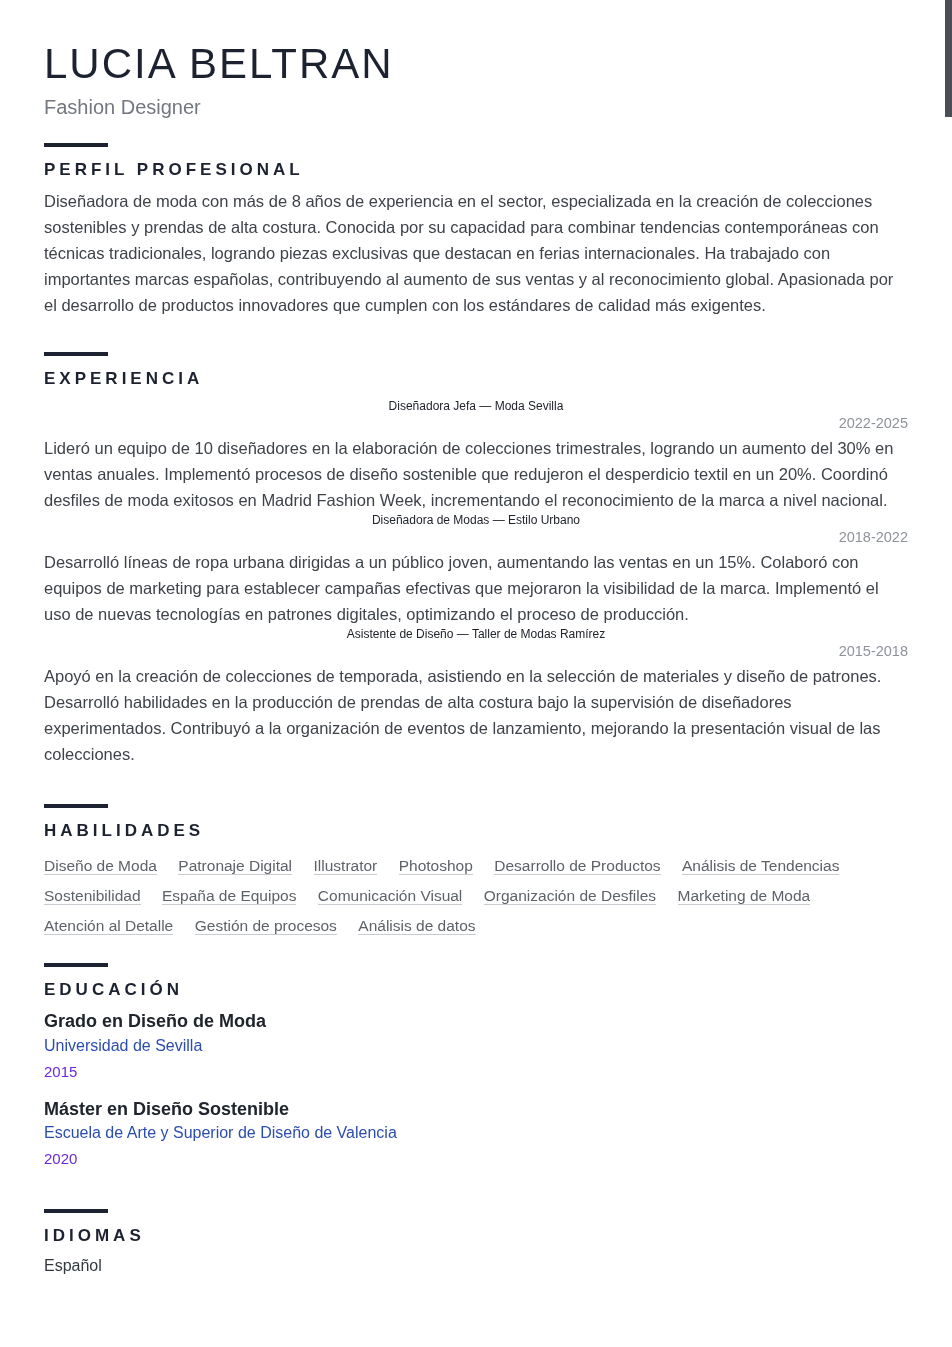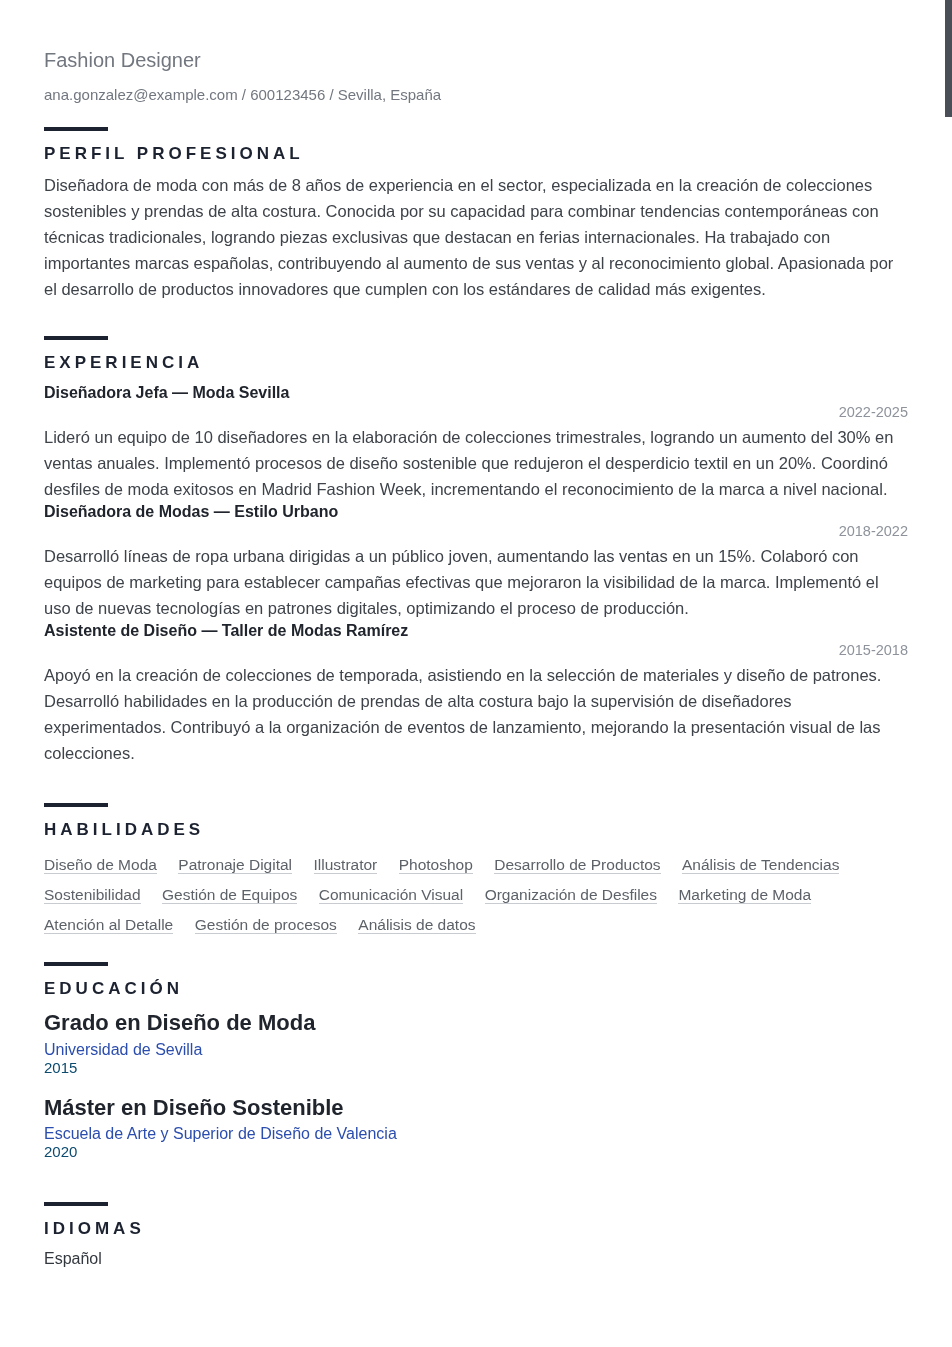--- a/index.html
+++ b/index.html
@@ -34,60 +34,60 @@
     color: #1c2230;
   }
   .body-text {
     margin: 8px 0 0 0;
     font-size: 16.5px; line-height: 26px; color: #3e434a;
   }
 
   
   .job { }
   .job.first { margin-top: 10px; }
-  .job-title { font-size: 16px; font-weight: 700; color: #20242c; line-height: 1.25; }
+  .job-title { font-size: 12px; font-weight: 400; color: #20242c; line-height: 1.25; text-align: center; }
   .job-dates { font-size: 14.5px; color: #8e939b; margin-top: 1px; text-align: right; }
   .job-desc { margin-top: 4px; }
 
   
   .skills-wrap { margin-top: 4px; }
   .skill-chip {
     display: inline-block;
     margin: 12px 17px 0 0;
     border-bottom: 1px solid #c8cbd0;
     font-size: 15.5px; color: #5d6269;
     line-height: 1.1;
   }
 
   
   .edu-entry { margin-top: 18px; }
   .edu-entry.first { margin-top: 10px; }
-  .degree { font-size: 22px; font-weight: 700; color: #20242c; line-height: 1.25; }
+  .degree { font-size: 18px; font-weight: 700; color: #20242c; line-height: 1.25; }
   .school { font-size: 16px; color: #2b4dae; margin-top: 4px; text-decoration: none; display: inline-block; }
-  .grad-year { font-size: 15px; color: #0c4a6e; margin-top: 0; }
+  .grad-year { font-size: 15px; color: #6d28d9; margin-top: 8px; }
 
   
   .lang-list { margin-top: 8px; }
   .lang-item { font-size: 16px; color: #33383f; line-height: 23px; }
 
   
   .scroll-thumb {
     position: absolute; top: 0; right: 0;
     width: 7px; height: 117px;
     background: #4a4e56;
   }
 </style>
 </head>
 <body>
 
 <div class="page">
 
   <header>
+    <h1 class="name">LUCIA BELTRAN</h1>
     <div class="subtitle">Fashion Designer</div>
-    <div class="contact">ana.gonzalez@example.com / 600123456 / Sevilla, España</div>
   </header>
 
   <section class="section first">
     <div class="bar"></div>
     <h2>PERFIL PROFESIONAL</h2>
     <p class="body-text">Diseñadora de moda con más de 8 años de experiencia en el sector, especializada en la creación de colecciones sostenibles y prendas de alta costura. Conocida por su capacidad para combinar tendencias contemporáneas con técnicas tradicionales, logrando piezas exclusivas que destacan en ferias internacionales. Ha trabajado con importantes marcas españolas, contribuyendo al aumento de sus ventas y al reconocimiento global. Apasionada por el desarrollo de productos innovadores que cumplen con los estándares de calidad más exigentes.</p>
   </section>
 
   <section class="section">
     <div class="bar"></div>
@@ -116,21 +116,21 @@
     <div class="bar"></div>
     <h2>HABILIDADES</h2>
     <div class="skills-wrap">
       <span class="skill-chip">Diseño de Moda</span>
       <span class="skill-chip">Patronaje Digital</span>
       <span class="skill-chip">Illustrator</span>
       <span class="skill-chip">Photoshop</span>
       <span class="skill-chip">Desarrollo de Productos</span>
       <span class="skill-chip">Análisis de Tendencias</span>
       <span class="skill-chip">Sostenibilidad</span>
-      <span class="skill-chip">Gestión de Equipos</span>
+      <span class="skill-chip">España de Equipos</span>
       <span class="skill-chip">Comunicación Visual</span>
       <span class="skill-chip">Organización de Desfiles</span>
       <span class="skill-chip">Marketing de Moda</span>
       <span class="skill-chip">Atención al Detalle</span>
       <span class="skill-chip">Gestión de procesos</span>
       <span class="skill-chip">Análisis de datos</span>
     </div>
   </section>
 
   <section class="section edu-sec">

